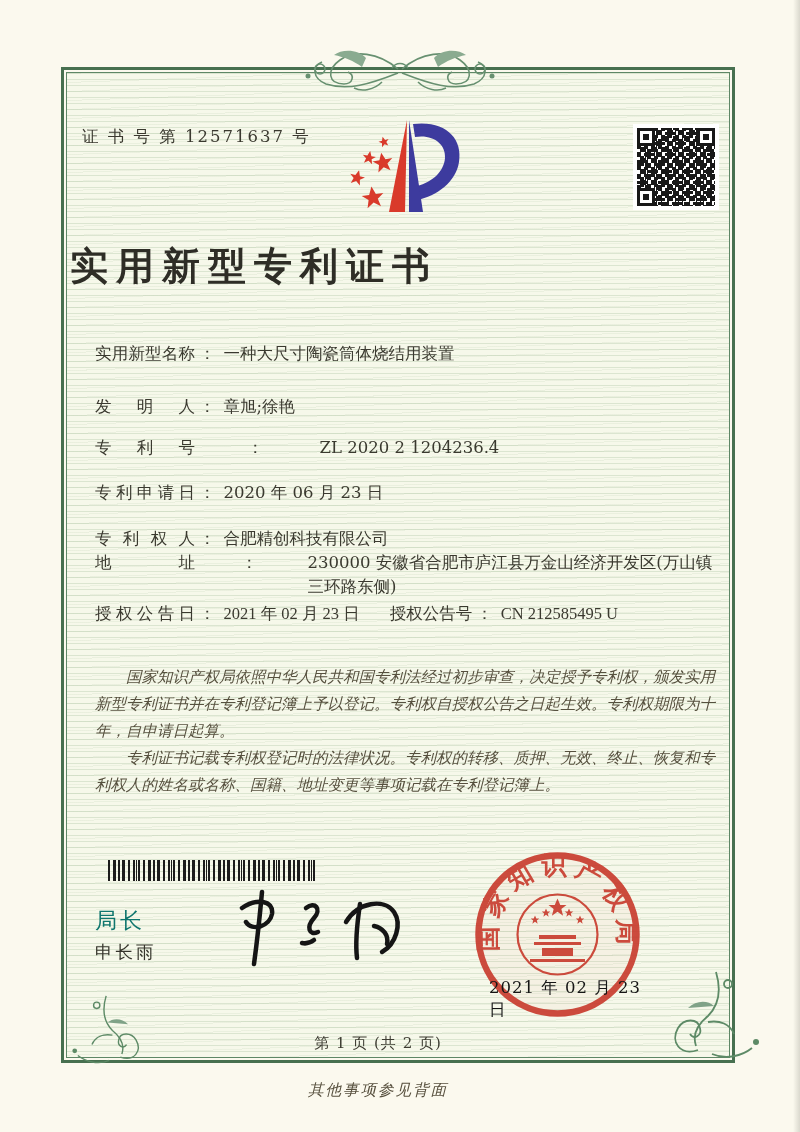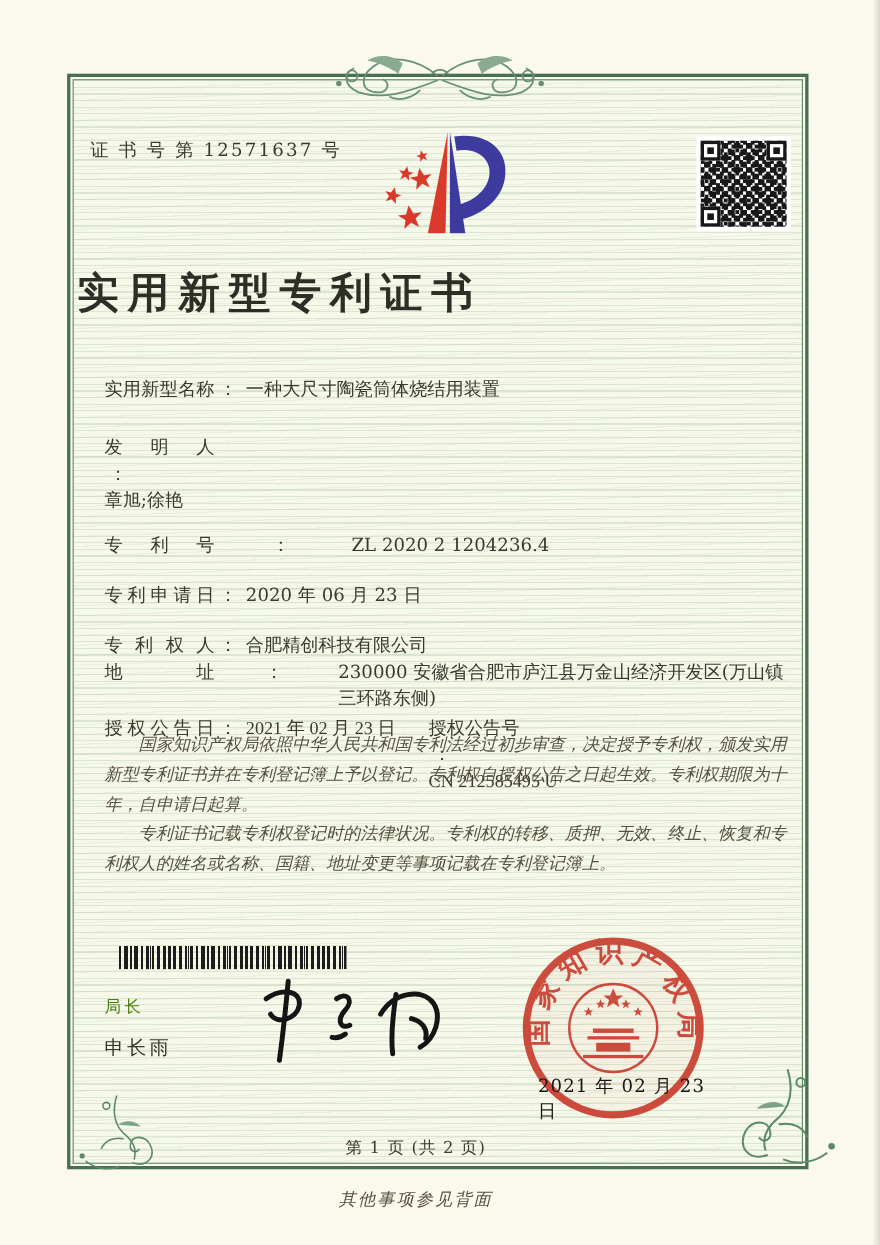--- a/index.html
+++ b/index.html
@@ -37,34 +37,34 @@
   .finder{ position:absolute; width:18px; height:18px; border:3px solid #181818; background:#fff; }
   .finder::after{ content:""; position:absolute; left:3px; top:3px; width:6px; height:6px; background:#181818; }
   .f-tl{ left:4px; top:4px; } .f-tr{ right:4px; top:4px; } .f-bl{ left:4px; bottom:4px; }
   .title{ position:absolute; left:62px; top:241px; width:676px; text-align:left;
     font-size:38px; font-weight:bold; letter-spacing:8px; text-indent:8px; color:#2e2d26; }
   .fields{ position:absolute; left:95px; top:342px; width:620px; font-size:16.5px; line-height:24px; color:#3a392f; }
   .row{ display:flex; align-items:flex-start; }
   .label{ display:inline-block; width:100px; text-align:justify; text-align-last:justify; flex:none; }
   .colon{ flex:none; margin:0 8px 0 4px; }
   .value{ flex:1; }
-  .mb1{ margin-bottom:29px; } .mb2{ margin-bottom:17px;flex-direction:column; } .mb3{ margin-bottom:21px;gap:48px; }
+  .mb1{ margin-bottom:29px; } .mb2{ margin-bottom:17px; } .mb3{ margin-bottom:21px;gap:48px; }
   .mb4{ margin-bottom:22px; } .mb5{ } .mb6{ margin-bottom:3px;gap:42px; }
   .grant .pair{ display:flex; }
   .grant{ display:flex;font-family:Liberation Serif, serif; }
-  .grant .pair2{ margin-left:30px;flex-direction:column; }
+  .grant .pair2{ margin-left:30px; }
   .paras{ position:absolute; left:95px; top:664px; width:620px; font-size:15.5px; line-height:27px;
     font-style:italic; color:#56503e; }
   .paras p{ text-indent:2em; }
   .barcode{ position:absolute; left:108px; top:860px; width:207px; height:21px;
     background:
       repeating-linear-gradient(90deg,#1c1c1c 0 2px, rgba(0,0,0,0) 2px 5px),
       repeating-linear-gradient(90deg,#1c1c1c 0 1px, rgba(0,0,0,0) 1px 7px);
   }
-  .sig-title{ position:absolute; left:95px; top:906px; font-size:15px; letter-spacing:3px; color:#4d7c0f; }
+  .sig-title{ position:absolute; left:95px; top:906px; font-size:22px; letter-spacing:3px; color:#0f766e; }
   .sig-name{ position:absolute; left:95px; top:940px; font-size:17.5px; letter-spacing:3px; color:#35342b; }
   .signature{ position:absolute; left:218px; top:878px; width:195px; height:105px; }
   .seal{ position:absolute; left:470px; top:847px; width:175px; height:175px; }
   .seal-date{ position:absolute; left:489px; top:977px; width:175px; font-size:16.5px; color:#151515; letter-spacing:1px; }
   .page-num{ position:absolute; left:40px; top:1034px; width:676px; text-align:center; font-size:15px; letter-spacing:1px; color:#3c3b31; }
   .back-note{ position:absolute; left:40px; top:1080px; width:676px; text-align:center; font-size:15.5px;
     font-style:italic; color:#57503e; letter-spacing:2px; }
   .orn{ position:absolute; }
   .orn-top{ left:270px; top:42px; width:260px; height:54px; }
   .orn-bl{ left:40px; top:988px; width:115px; height:88px; }

